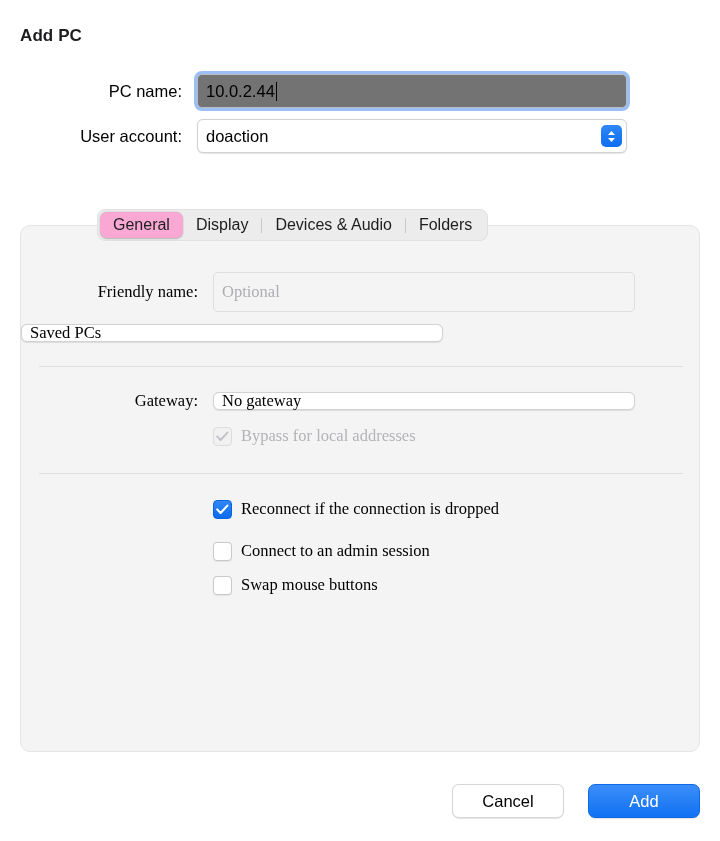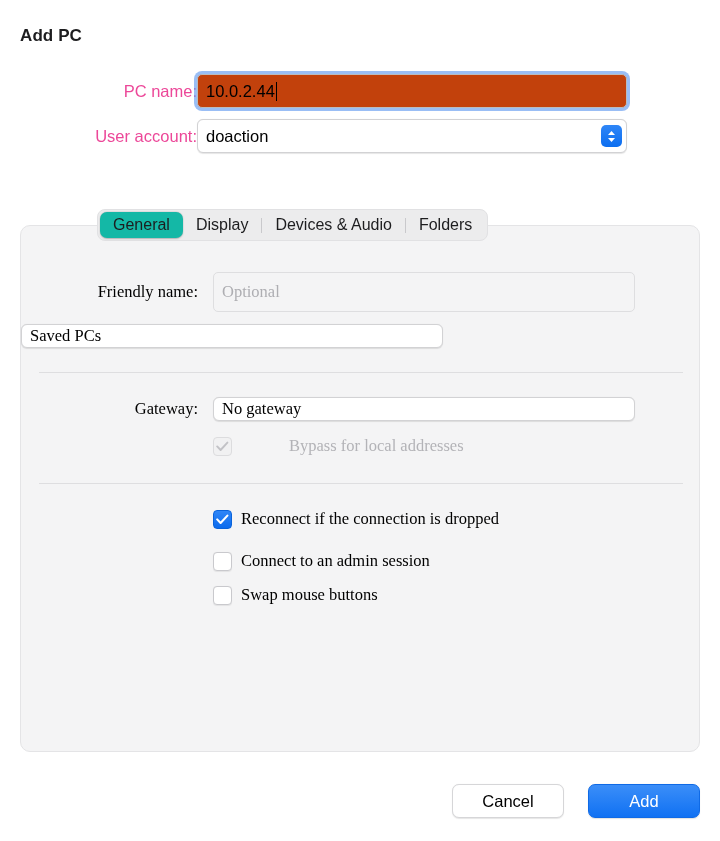--- a/index.html
+++ b/index.html
@@ -36,32 +36,33 @@
     width: 720px;
   }
   .frow {
     display: flex;
     align-items: center;
     margin-bottom: 11px;
   }
   .flabel {
     width: 197px;
     text-align: right;
-    box-sizing: border-box;
-    font-size: 16.5px;
-    color: #ec4899;
+    padding-right: 15px;
+    box-sizing: border-box;
+    font-size: 16.5px;
+    color: #000000;
     white-space: nowrap;
   }
 
   
   .textfield-focus {
     width: 430px;
     height: 34px;
     box-sizing: border-box;
-    background: #c2410c;
+    background: #737373;
     border: 1px solid #b9bcc0;
     border-radius: 5px;
     box-shadow: 0 0 0 3px rgba(100, 155, 240, 0.65);
     display: flex;
     align-items: center;
     padding: 0 8px;
     font-size: 16.5px;
     position: relative;
   }
   .caret {
@@ -138,21 +139,21 @@
     align-items: center;
     justify-content: center;
     padding: 0 13px;
     font-size: 16px;
     color: #1d1d1f;
     border-radius: 7px;
     white-space: nowrap;
     position: relative;
   }
   .tab.active {
-    background: #14b8a6;
+    background: #f9a8d4;
     box-shadow: 0 0.5px 1.5px rgba(0,0,0,0.22), 0 0 0 0.5px rgba(0,0,0,0.04);
   }
   .tabsep {
     width: 1px;
     height: 15px;
     background: #c9c9cc;
     flex: 0 0 1px;
   }
 
   
@@ -185,21 +186,21 @@
     border: 1px solid #dedee0;
     border-radius: 5px;
     display: flex;
     align-items: center;
     padding: 0 8px;
     font-size: 16.5px;
     color: #aeaeb2;
   }
   .popup-inner {
     width: 422px;
-    height: 24px;
+    height: 18px;
     box-sizing: border-box;
     background: #ffffff;
     border: 1px solid #d2d2d4;
     border-radius: 6px;
     box-shadow: 0 0.5px 1px rgba(0,0,0,0.10);
     display: flex;
     align-items: center;
     padding: 0 8px;
     font-size: 16.5px;
     position: relative;
@@ -211,21 +212,21 @@
     margin: 0 18px;
   }
 
   
   .checkline {
     display: flex;
     align-items: center;
     margin-left: 192px;
     height: 26px;
   }
-  .checkline.indent { margin-left: 192px; gap: 48px; }
+  .checkline.indent { margin-left: 192px; }
 
   .cbox {
     width: 19px;
     height: 19px;
     border-radius: 4px;
     box-sizing: border-box;
     flex: 0 0 19px;
     margin-right: 9px;
     display: flex;
     align-items: center;

